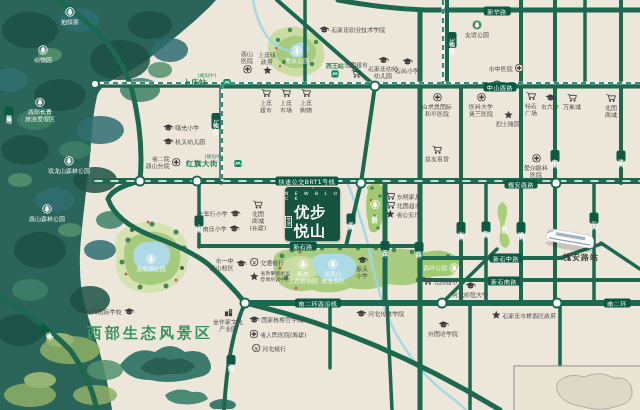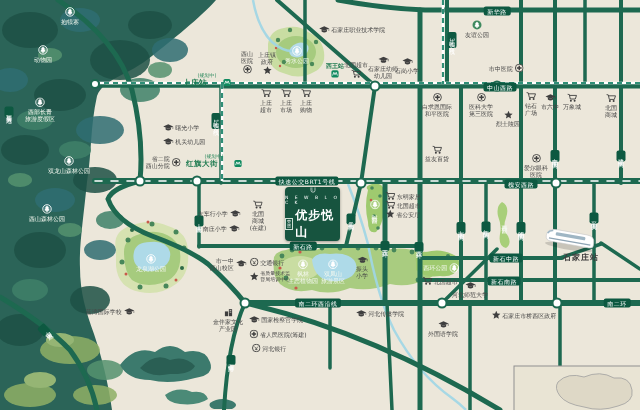--- a/index.html
+++ b/index.html
@@ -31,21 +31,21 @@
   .station .row{display:flex;align-items:center;gap:16px;justify-content:center;}
   .station .nm{font-size:7.5px;font-weight:bold;color:#1d7a4f;letter-spacing:.5px;}
   
   #card{position:absolute;left:285px;top:187px;width:55px;height:54px;background:#17543f;
         border-radius:4px;z-index:60;display:flex;flex-direction:column;align-items:center;
         justify-content:center;gap:2px;box-shadow:0 1px 3px rgba(0,0,0,.35);}
   #card .en{color:#fff;font-size:4.5px;letter-spacing:2.5px;}
   #card .cnrow{display:flex;align-items:center;gap:2px;}
   #card .brand{color:#fff;font-size:4px;line-height:1.1;border:.5px solid #cfe0d6;
         padding:.5px;width:6px;text-align:center;}
-  #card .cn{color:#fff;font-size:12px;font-weight:bold;letter-spacing:1px;}
+  #card .cn{color:#fff;font-size:15px;font-weight:bold;letter-spacing:1px;}
   
   #scenic{position:absolute;left:150px;top:333px;transform:translate(-50%,-50%);
         font-size:15px;font-weight:bold;color:#38925e;letter-spacing:3px;white-space:nowrap;
         z-index:50;}
 </style>
 </head>
 <body>
 
 <div id="map">
 
@@ -301,20 +301,21 @@
       <path d="M1 7 Q2 4 6 3.5" fill="none" stroke="#9fb6c4" stroke-width="1.6"></path>
     </g>
 
     <g>
       <rect x="514" y="366" width="140" height="60" fill="#e9e4d4" stroke="#8f8f8f" stroke-width="1"></rect>
       <path d="M558 382 Q568 372 584 377 Q600 370 614 378 Q630 376 632 390 Q634 402 618 406
                Q600 412 584 407 Q566 404 560 396 Q554 388 558 382 Z" fill="#ded8c6" stroke="#a0a0a0" stroke-width=".8"></path>
     </g>
   </svg>
 
+  <div id="scenic">西部生态风景区</div>
 
   <div id="card">
     <svg width="16" height="15" viewBox="0 0 16 15">
       <path d="M3 1 V8.5 Q3 13 8 13 Q13 13 13 8.5 V1" fill="none" stroke="#fff" stroke-width="1.6"></path>
       <path d="M6 1 V7.5 Q6 9.5 8 9.8" fill="none" stroke="#fff" stroke-width=".8"></path>
     </svg>
     <div class="en">N E W  B L O C K</div>
     <div class="cnrow">
       <span class="brand">荣盛</span>
       <span class="cn">优步悦山</span>
@@ -526,21 +527,21 @@
       <div class="poi p-l" style="left: 269px; top: 348px;"><svg width="9" height="9" class="ic">
           <use href="#i-bank"></use>
         </svg><span class="lbl">河北银行</span></div>
       <div class="poi p-t" style="left: 228px; top: 320px;"><svg width="9" height="9" class="ic">
           <use href="#i-bldg"></use>
         </svg><span class="lbl">金伴家文化
 产业园</span></div>
       <div class="poi p-r" style="left: 110px; top: 312px;"><svg width="11" height="8" class="ic">
           <use href="#i-school"></use>
         </svg><span class="lbl">蓝湾国际学校</span></div>
-      <div class="poi p-l stn" style="left: 581px; top: 258px;"><span class="lbl">石家庄站</span></div>
+      <div class="poi p-l stn" style="left: 581px; top: 258px;"><span class="lbl">槐安路站</span></div>
       <div class="station" style="left: 207px; top: 80px;">
         <div class="st">(规划中)</div>
         <div class="row">
           <span class="nm">上庄站</span>
           <svg width="8" height="8" class="ic">
             <use href="#i-metro"></use>
           </svg>
         </div>
       </div>
       <div class="station" style="left: 214px; top: 161px;">

